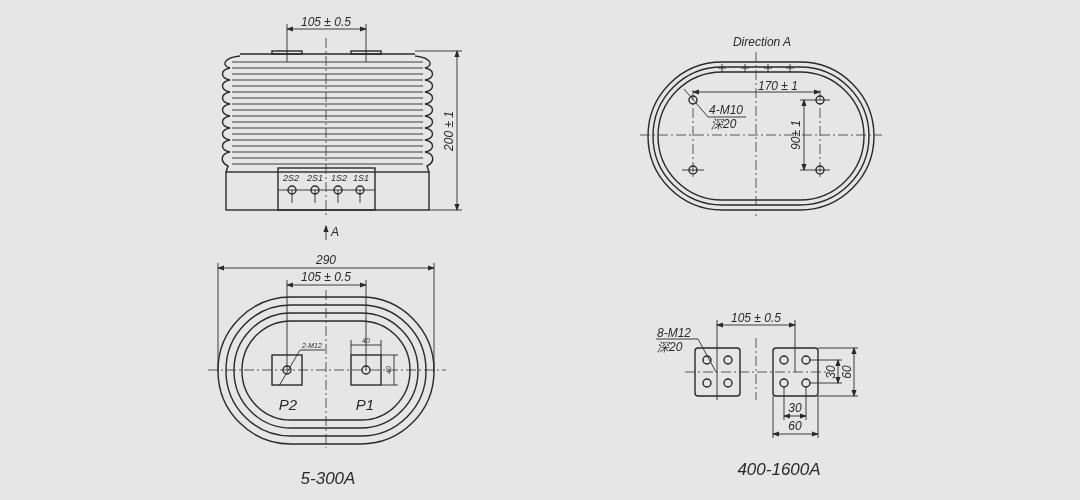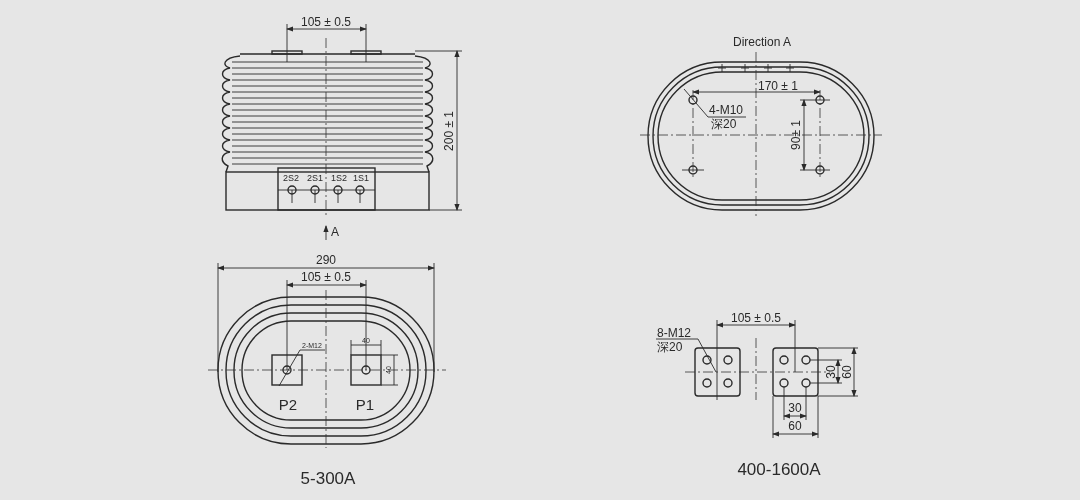--- a/index.html
+++ b/index.html
@@ -1,21 +1,21 @@
 <!DOCTYPE html>
 <html><head>
 <meta charset="utf-8">
 <style>
   html, body { margin: 0; padding: 0; }
   body {
     width: 1080px; height: 500px; overflow: hidden;
     background: #e6e6e6;
     font-family: "Liberation Sans", sans-serif;
   }
-  #stage { position: relative; width: 1080px; height: 500px; }
+  #stage { position: relative; width: 1080px; height: 500px; font-style: italic; }
   svg { position: absolute; left: 0; top: 0; }
   .ln { stroke: #2a2a2a; fill: none; stroke-width: 1.4; }
   .thin { stroke: #2a2a2a; fill: none; stroke-width: 0.9; }
   .ctr { stroke: #333; fill: none; stroke-width: 0.8; stroke-dasharray: 10 3 2 3; }
   .txt { fill: #2a2a2a; font-family: "Liberation Sans", sans-serif; }
   .t12 { font-size: 12px; }
   .t9 { font-size: 9px; }
   .t8 { font-size: 7px; }
   .cap { font-size: 17px; }
 </style>

